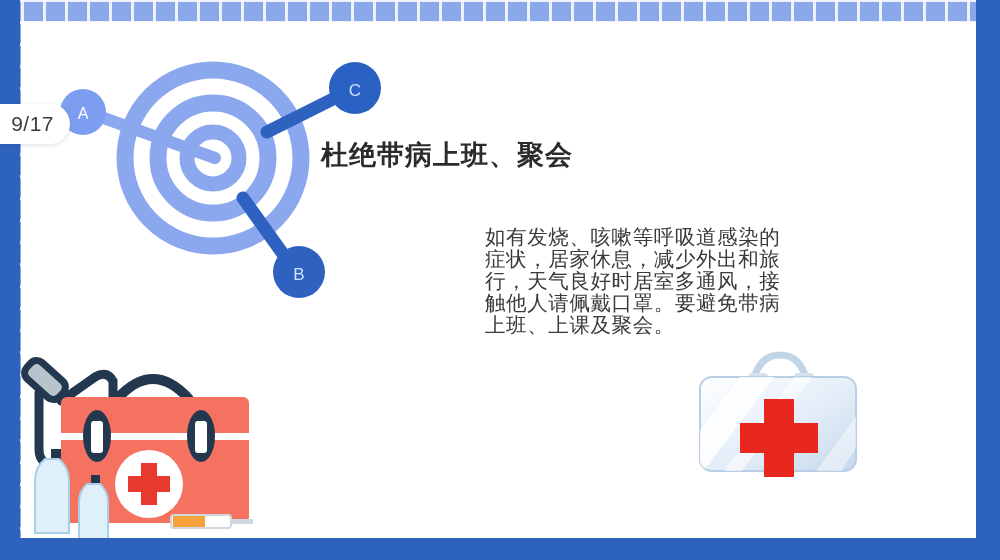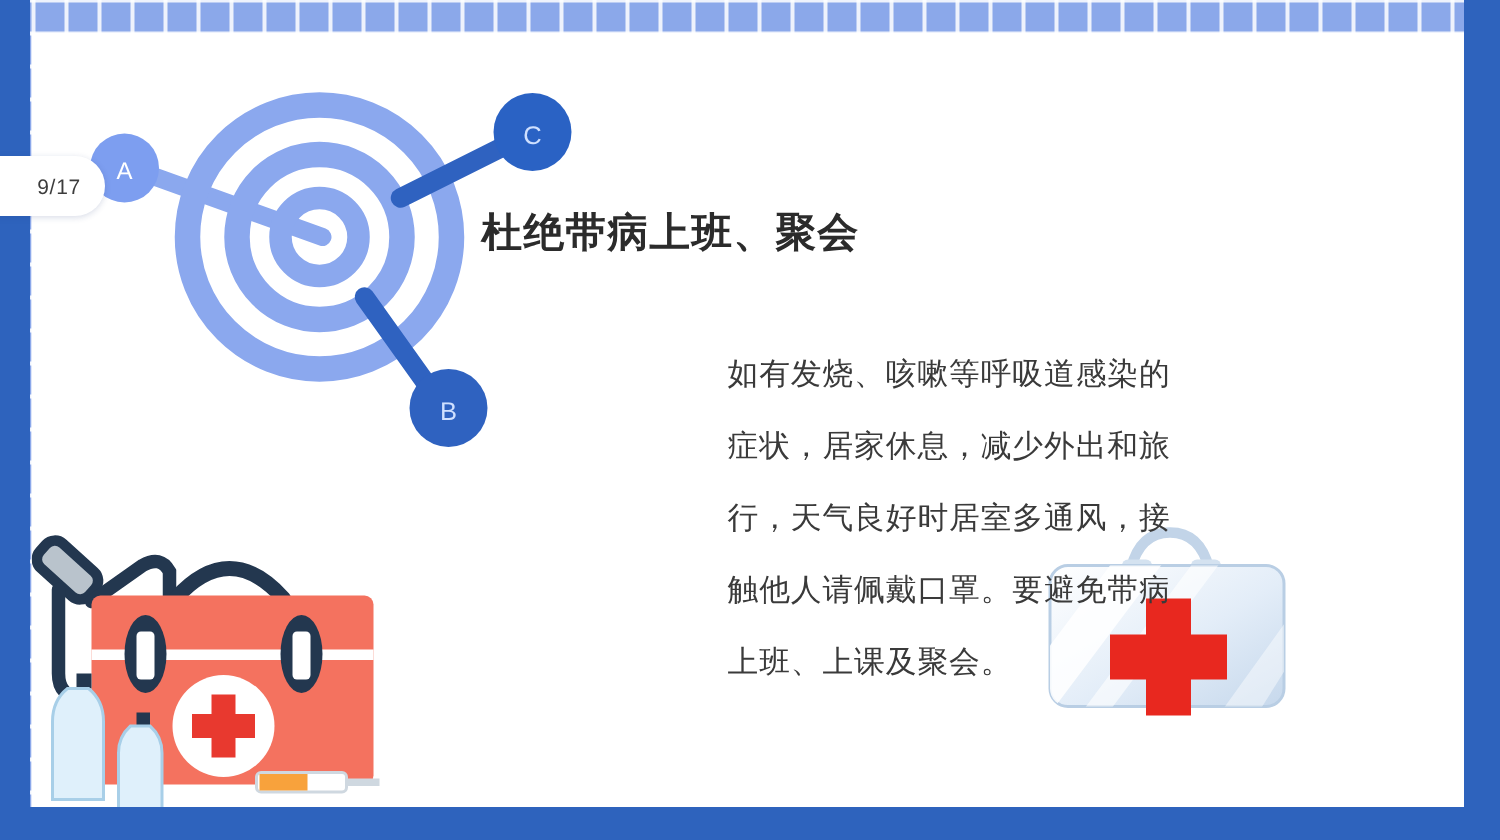--- a/index.html
+++ b/index.html
@@ -70,21 +70,21 @@
     border-radius: 20px;
     box-shadow: 0 1px 4px rgba(40,60,120,0.18);
     display: flex;
     align-items: center;
     justify-content: flex-end;
     padding-right: 16px;
     box-sizing: border-box;
     z-index: 40;
   }
   .page-pill-text {
-    font-size: 14px;
+    font-size: 21px;
     color: #3c3c3c;
     letter-spacing: 0.5px;
     font-family: "Liberation Sans", sans-serif;
   }
 
   
   .target-wrap {
     position: absolute;
     left: 14px;
     top: 18px;
@@ -106,21 +106,21 @@
     font-family: "Liberation Sans", "DejaVu Sans", sans-serif;
   }
 
   
   .body-text {
     position: absolute;
     left: 464px;
     top: 204px;
     width: 310px;
     font-size: 20.5px;
-    line-height: 48px;
+    line-height: 22px;
     color: #3a3a3a;
     letter-spacing: 0.6px;
     z-index: 25;
     font-family: "Liberation Sans", "DejaVu Sans", sans-serif;
   }
 
   
   .kit-left {
     position: absolute;
     left: 0px;

